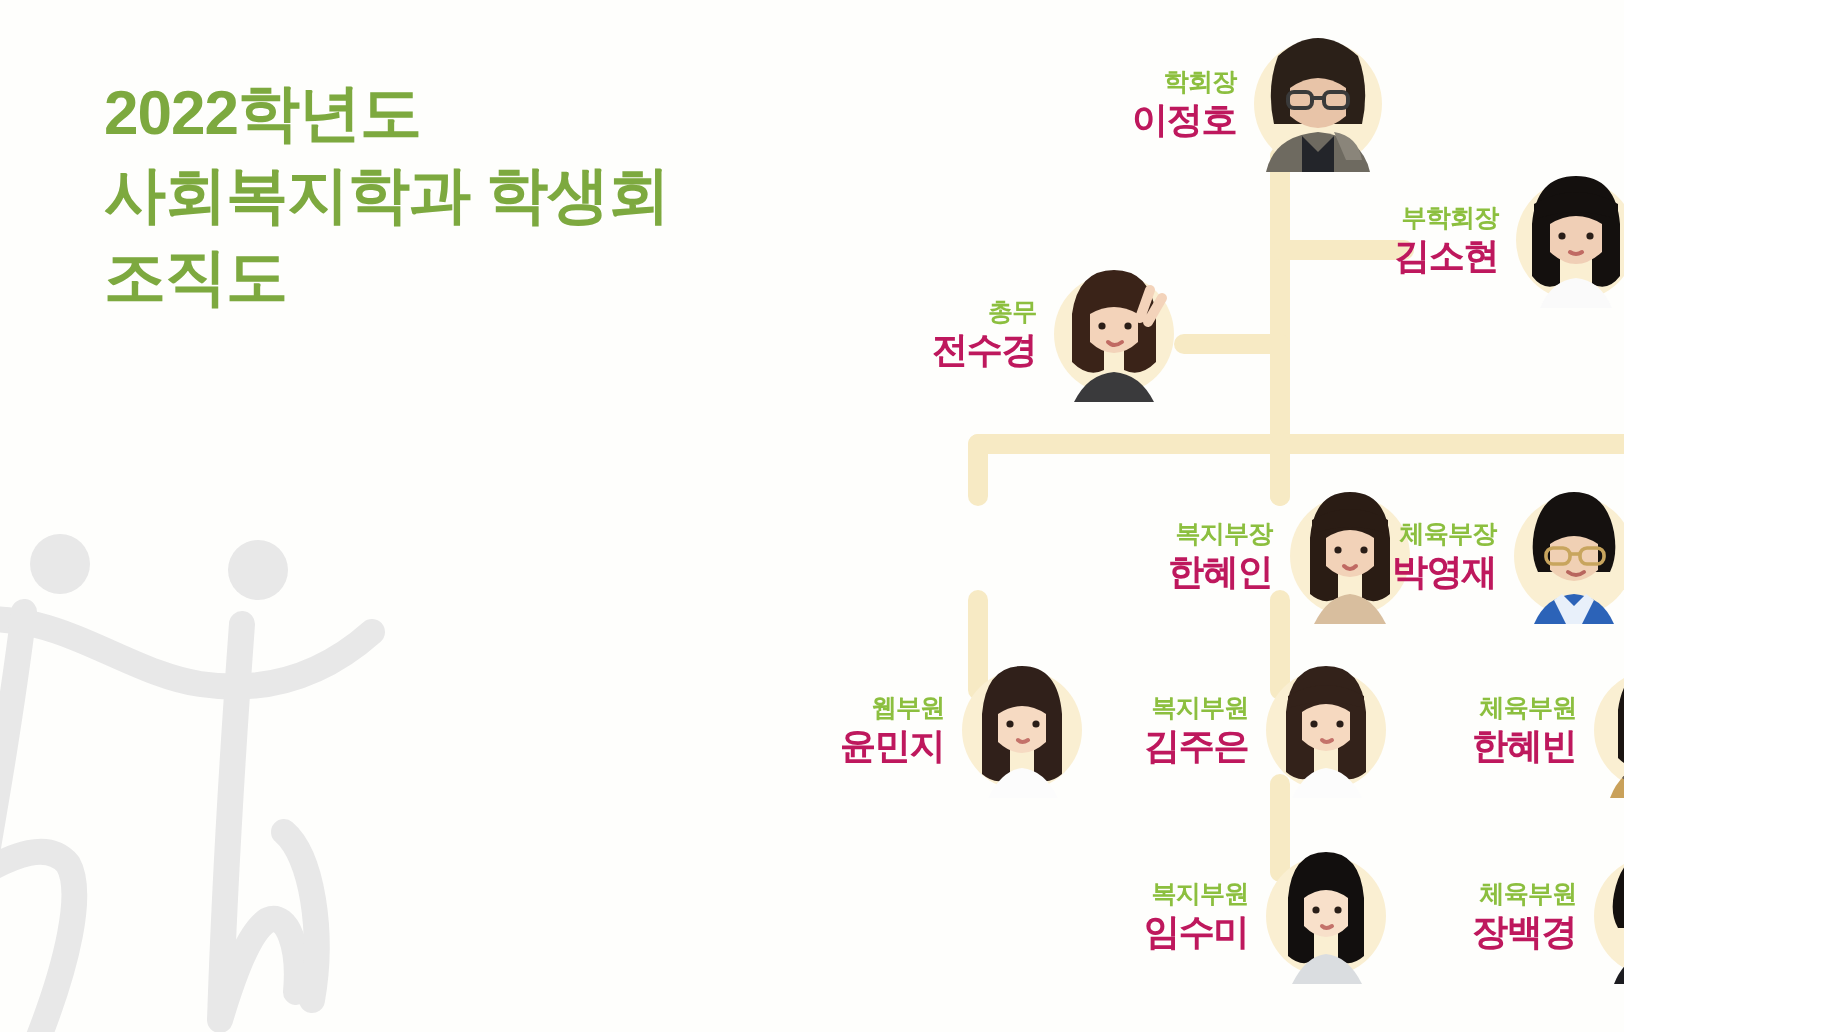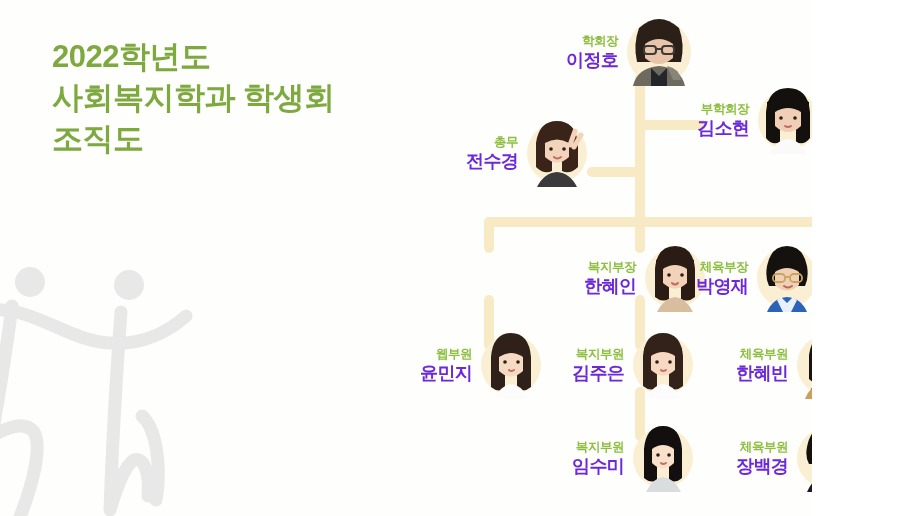--- a/index.html
+++ b/index.html
@@ -75,21 +75,21 @@
   .node.right-photo .node-text { align-items: flex-end; padding-right: 9px; }
 
   .role {
     color: #8CBF3F;
     font-weight: 700;
     font-size: 12.5px;
     letter-spacing: -0.4px;
     margin-bottom: 4px;
   }
   .person-name {
-    color: #6d28d9;
+    color: #be185d;
     font-weight: 700;
     font-size: 18px;
     letter-spacing: -0.6px;
   }
 
   .avatar {
     position: relative;
     width: 60px;
     height: 60px;
     flex: 0 0 60px;
@@ -200,21 +200,21 @@
         <path d="M17 28 q13 -8 26 0 l0 14 q-13 12 -26 0z" fill="#F0CFB6"></path>
         <path d="M9 18 q21 -12 42 0 l0 8 q-21 -8 -42 0z" fill="#14100E"></path>
         <circle cx="23" cy="34" r="1.8" fill="#2A1E18"></circle>
         <circle cx="37" cy="34" r="1.8" fill="#2A1E18"></circle>
         <path d="M27 42 q3 2 6 0" stroke="#C06A63" stroke-width="2" fill="none" stroke-linecap="round"></path>
         <path d="M12 70 q6 -14 18 -15 q12 1 18 15z" fill="#FAFAFA"></path>
       </svg>
     </div>
   </div>
 
-  <div class="node right-photo" style="left:466px; top:123px;">
+  <div class="node right-photo" style="left:466px; top:137px;">
     <div class="node-text">
       <span class="role">총무</span>
       <span class="person-name">전수경</span>
     </div>
     <div class="avatar">
       <div class="disc"></div>
       <svg class="portrait" viewBox="0 0 60 70">
         <path d="M9 26 q3 -22 21 -22 q18 0 21 22 l0 24 q-8 8 -16 4 l0 -24 l-10 0 l0 24 q-8 4 -16 -4z" fill="#3A2318"></path>
         <path d="M18 26 q12 -7 24 0 l0 14 q-12 11 -24 0z" fill="#F3D3BA"></path>
         <circle cx="24" cy="32" r="1.8" fill="#2A1E18"></circle>

